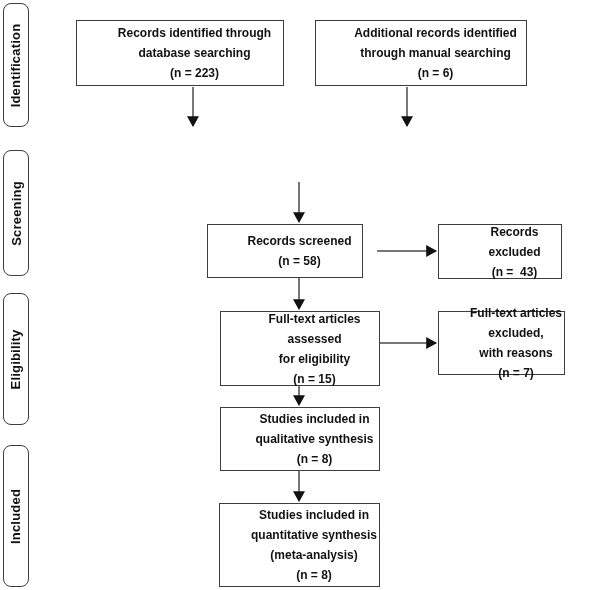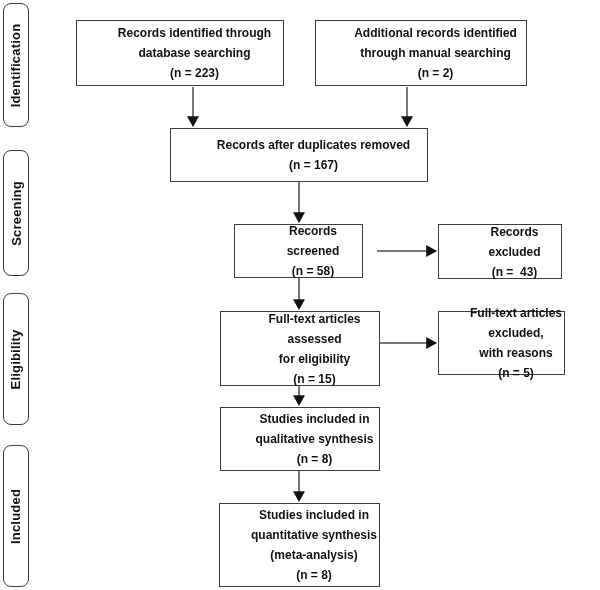--- a/index.html
+++ b/index.html
@@ -96,43 +96,39 @@
   </div>
 
   <div class="box" style="left:76px;top:20px;width:208px;height:66px">
     <span class="box-text">Records identified through
 database searching
 (n = 223)</span>
   </div>
   <div class="box" style="left:315px;top:20px;width:212px;height:66px">
     <span class="box-text">Additional records identified
 through manual searching
-(n = 2)</span>
+(n = 6)</span>
   </div>
-  <div class="box" style="left:170px;top:128px;width:258px;height:54px">
-    <span class="box-text">Records after duplicates removed
-(n = 167)</span>
-  </div>
-  <div class="box" style="left:234px;top:224px;width:129px;height:54px">
+  <div class="box" style="left:207px;top:224px;width:156px;height:54px">
     <span class="box-text">Records screened
 (n = 58)</span>
   </div>
   <div class="box" style="left:438px;top:224px;width:124px;height:55px">
     <span class="box-text">Records excluded
 (n =  43)</span>
   </div>
   <div class="box" style="left:220px;top:311px;width:160px;height:75px">
     <span class="box-text">Full-text articles assessed
 for eligibility
 (n = 15)</span>
   </div>
   <div class="box" style="left:438px;top:311px;width:127px;height:64px">
     <span class="box-text">Full-text articles excluded,
 with reasons
-(n = 5)</span>
+(n = 7)</span>
   </div>
   <div class="box" style="left:220px;top:407px;width:160px;height:64px">
     <span class="box-text">Studies included in
 qualitative synthesis
 (n = 8)</span>
   </div>
   <div class="box" style="left:219px;top:503px;width:161px;height:84px">
     <span class="box-text">Studies included in
 quantitative synthesis
 (meta-analysis)

